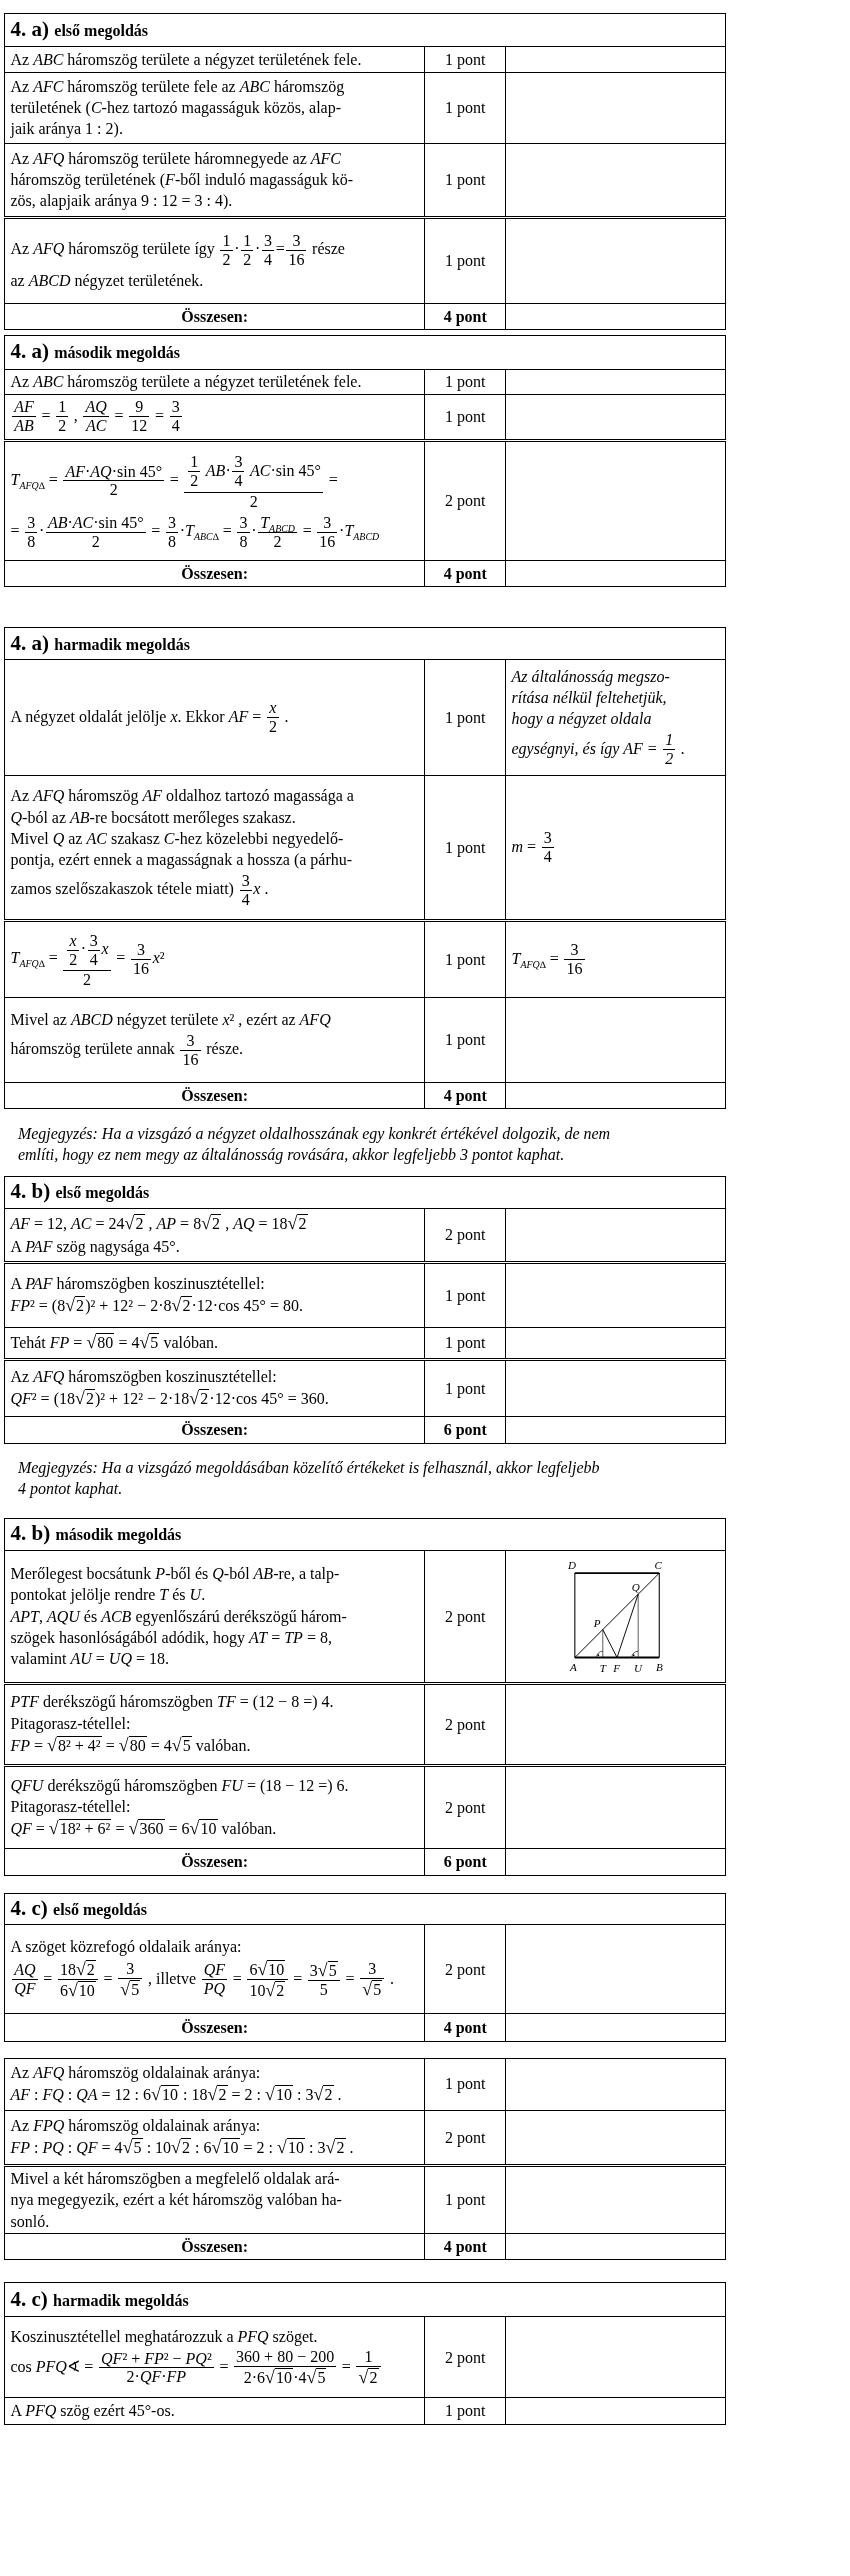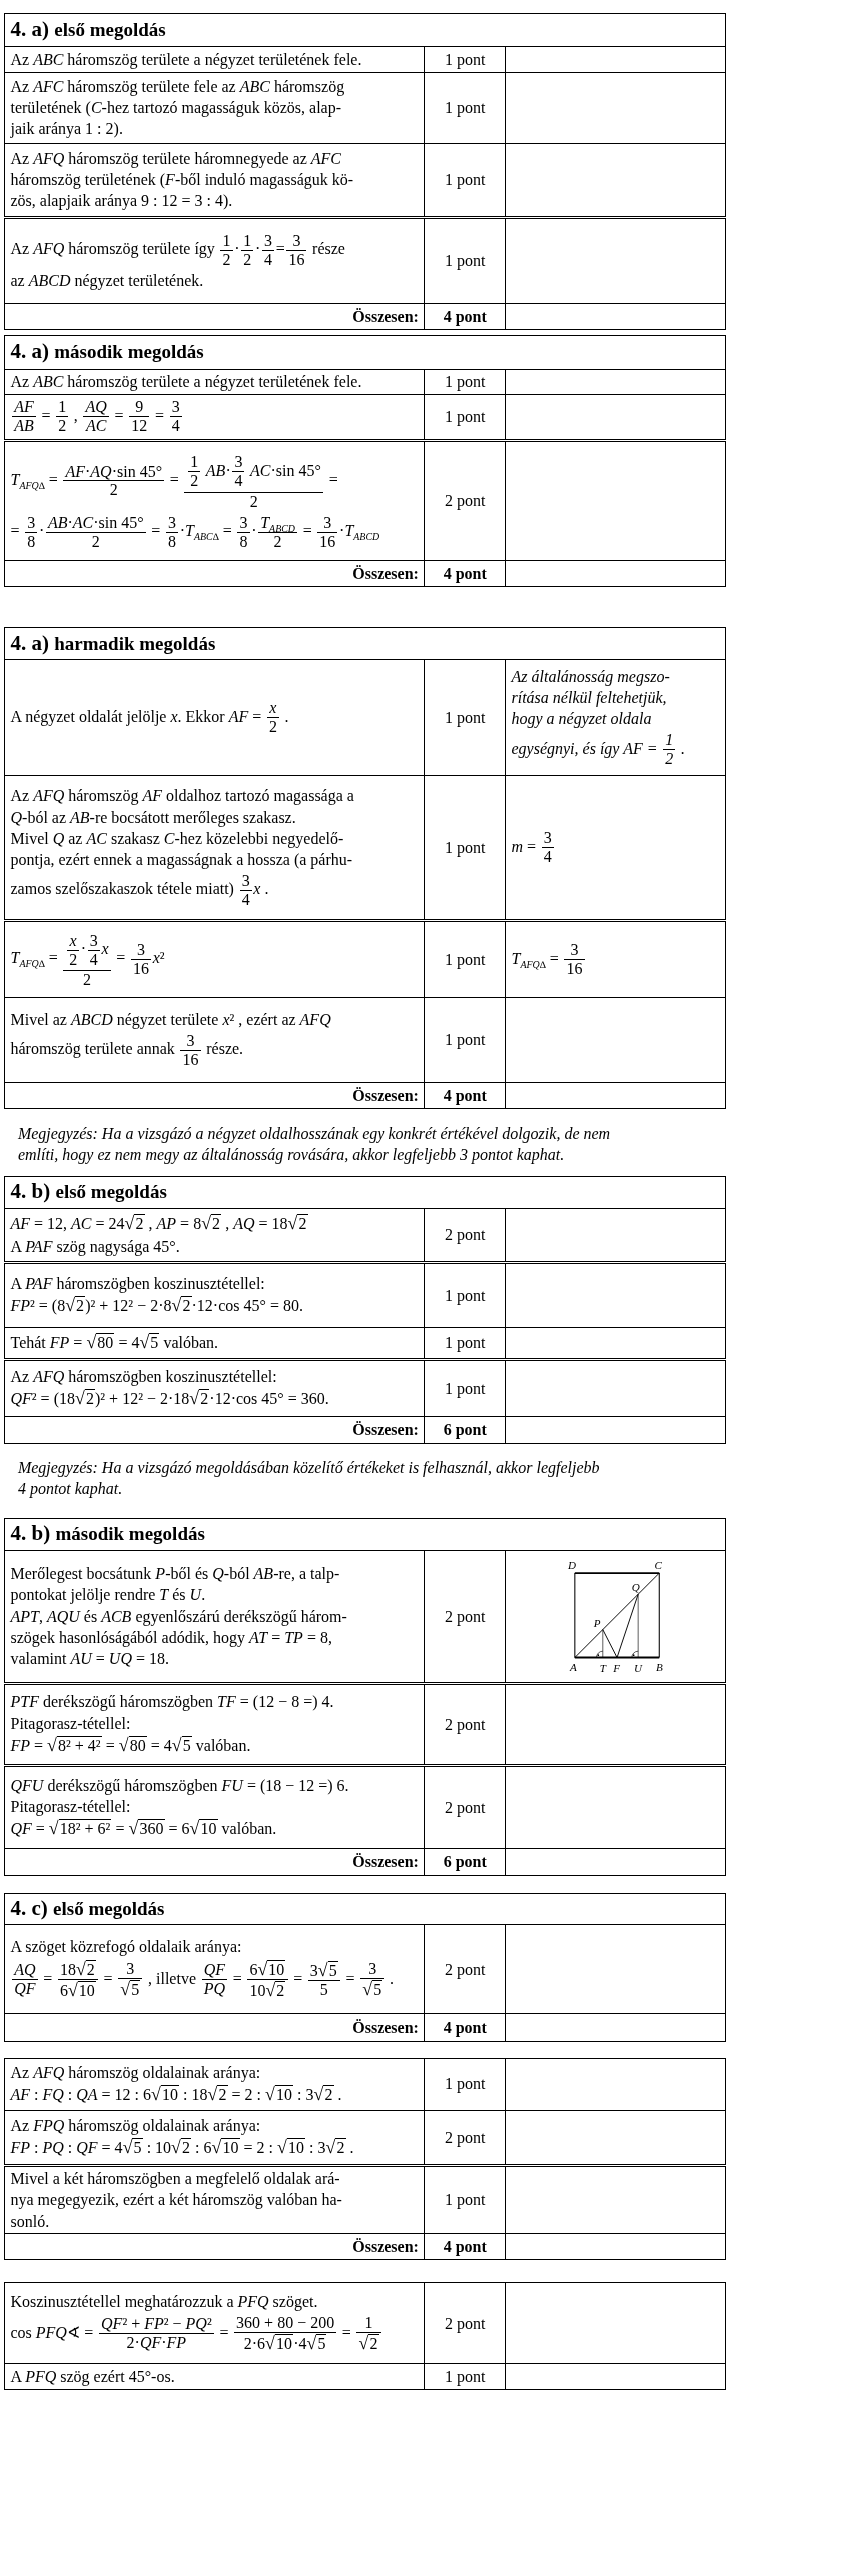--- a/index.html
+++ b/index.html
@@ -15,25 +15,25 @@
     border:1.6px solid #000;
   }
   table.mt td{
     border:1.3px solid #000; vertical-align:middle;
     padding:1.1px 5.3px; overflow:hidden;
   }
   col.c1{width:420px;} col.c2{width:81px;} col.c3{width:220px;}
   tr.thick td{border-top:3.7px double #000;}
   td.hdr{padding:2.1px 6.3px; font-weight:bold;}
   .hnum{font-size:21px; font-weight:bold; margin-right:5.3px;}
-  .htitle{font-size:19px; font-weight:bold;}
+  .htitle{font-size:16px; font-weight:bold;}
   td.pts{text-align:center; padding:1.1px 2.1px;}
   td.note{padding:2.1px 6.3px;}
   td.noteit{font-style:italic;}
-  tr.total td{font-weight:bold;}
+  tr.total td{font-weight:bold;text-align:center;}
   td.tlab{text-align:right; padding-right:7.4px;}
   
   .fr{display:inline-block; vertical-align:middle; text-align:center; line-height:1.12; margin:1.6px 1.6px;}
   .fn{display:block; padding:0 2.1px;}
   .fd{display:block; border-top:1.2px solid #000; padding:0 2.1px;}
   .sq{white-space:nowrap;}
   .rad{font-size:1.12em;}
   .sqb{border-top:1.2px solid #000; padding:0 1.1px;}
   sub{font-size:0.62em; line-height:0;}
   .noteblock{font-style:italic; margin:13.7px 0 10.6px 13.7px; width:661px;}
@@ -322,20 +322,25 @@
   </tbody>
     </table>
 
   <table class="mt mt8">
     <colgroup>
         <col class="c1">
         <col class="c2">
         <col class="c3">
       </colgroup>
     <tbody>
+        <tr>
+          <td class="hdr" colspan="3" style="height:31px">
+      <span class="hnum">4. c)</span><span class="htitle">harmadik megoldás</span>
+    </td>
+        </tr>
     <tr>
           <td style="height:78px">Koszinusztétellel meghatározzuk a <i>PFQ</i> szöget.<br>cos <i>PFQ</i>∢ = <span class="fr"><span class="fn"><i>QF</i>² + <i>FP</i>² − <i>PQ</i>²</span><span class="fd">2·<i>QF</i>·<i>FP</i></span></span> = <span class="fr"><span class="fn">360 + 80 − 200</span><span class="fd">2·6<span class="sq"><span class="rad">√</span><span class="sqb">10</span></span>·4<span class="sq"><span class="rad">√</span><span class="sqb">5</span></span></span></span> = <span class="fr"><span class="fn">1</span><span class="fd"><span class="sq"><span class="rad">√</span><span class="sqb">2</span></span></span></span></td>
           <td class="pts">2 pont</td>
           <td class="note"></td>
         </tr>
     <tr>
           <td style="height:23px">A <i>PFQ</i> szög ezért 45°-os.</td>
           <td class="pts">1 pont</td>
           <td class="note"></td>
         </tr>

